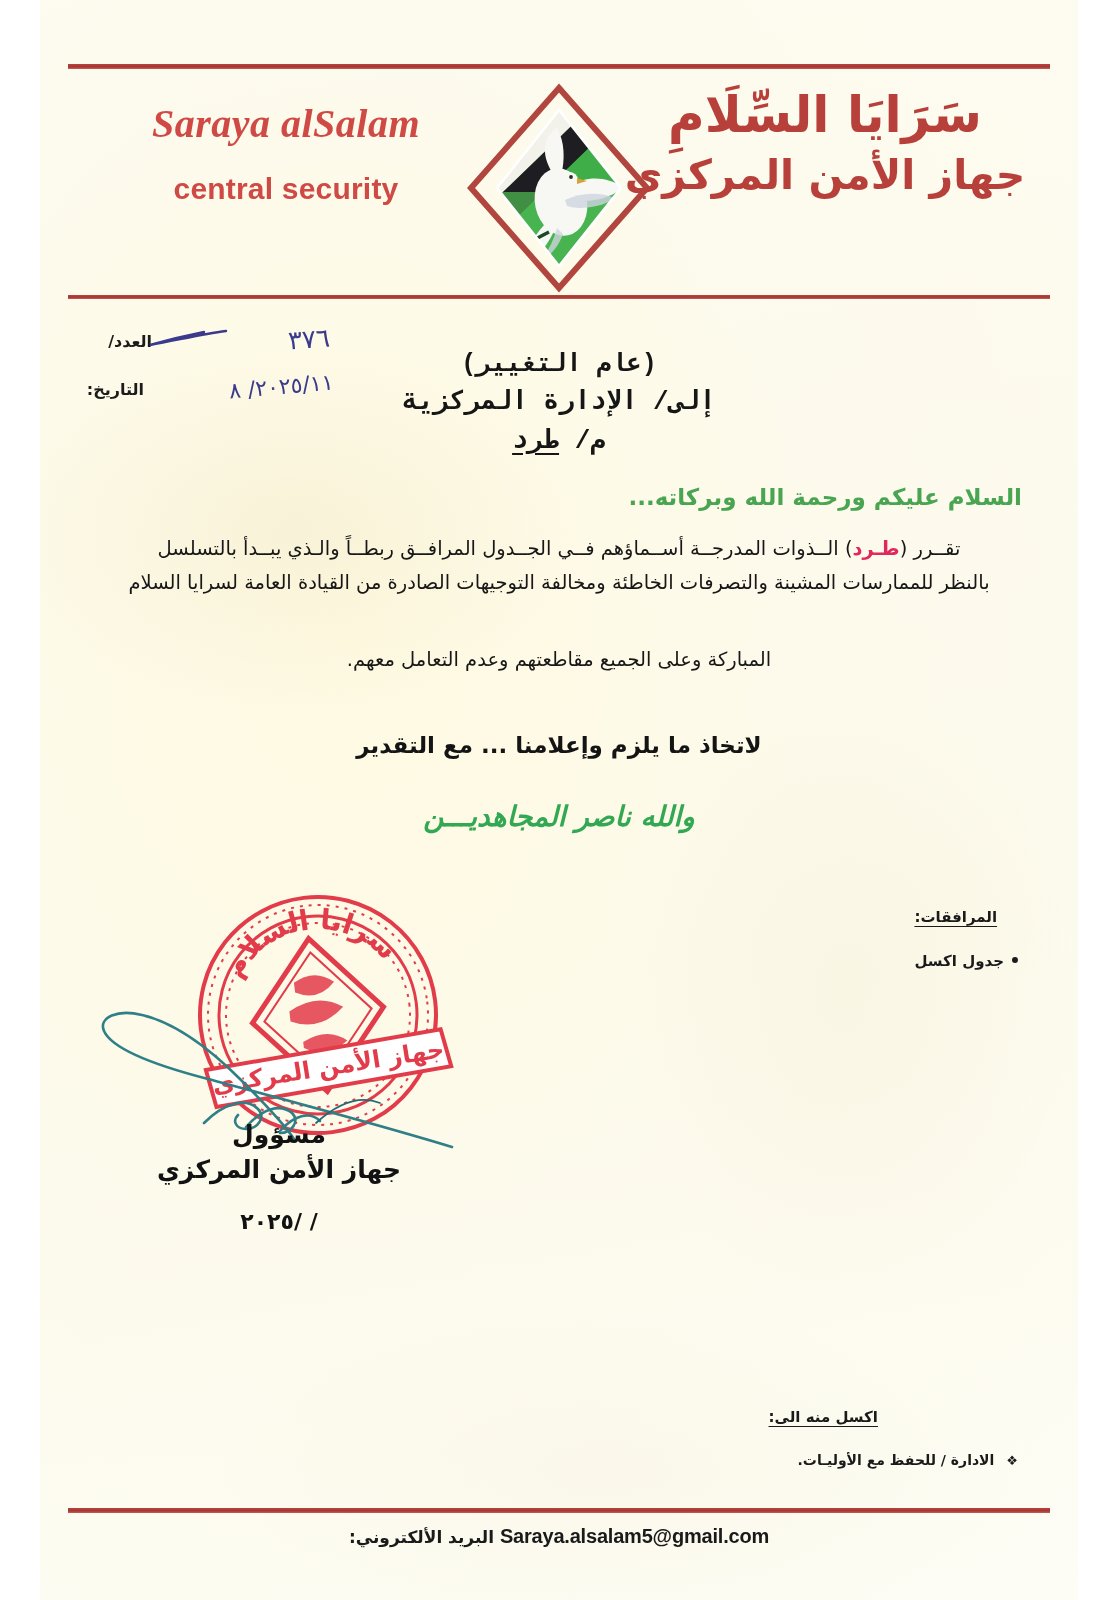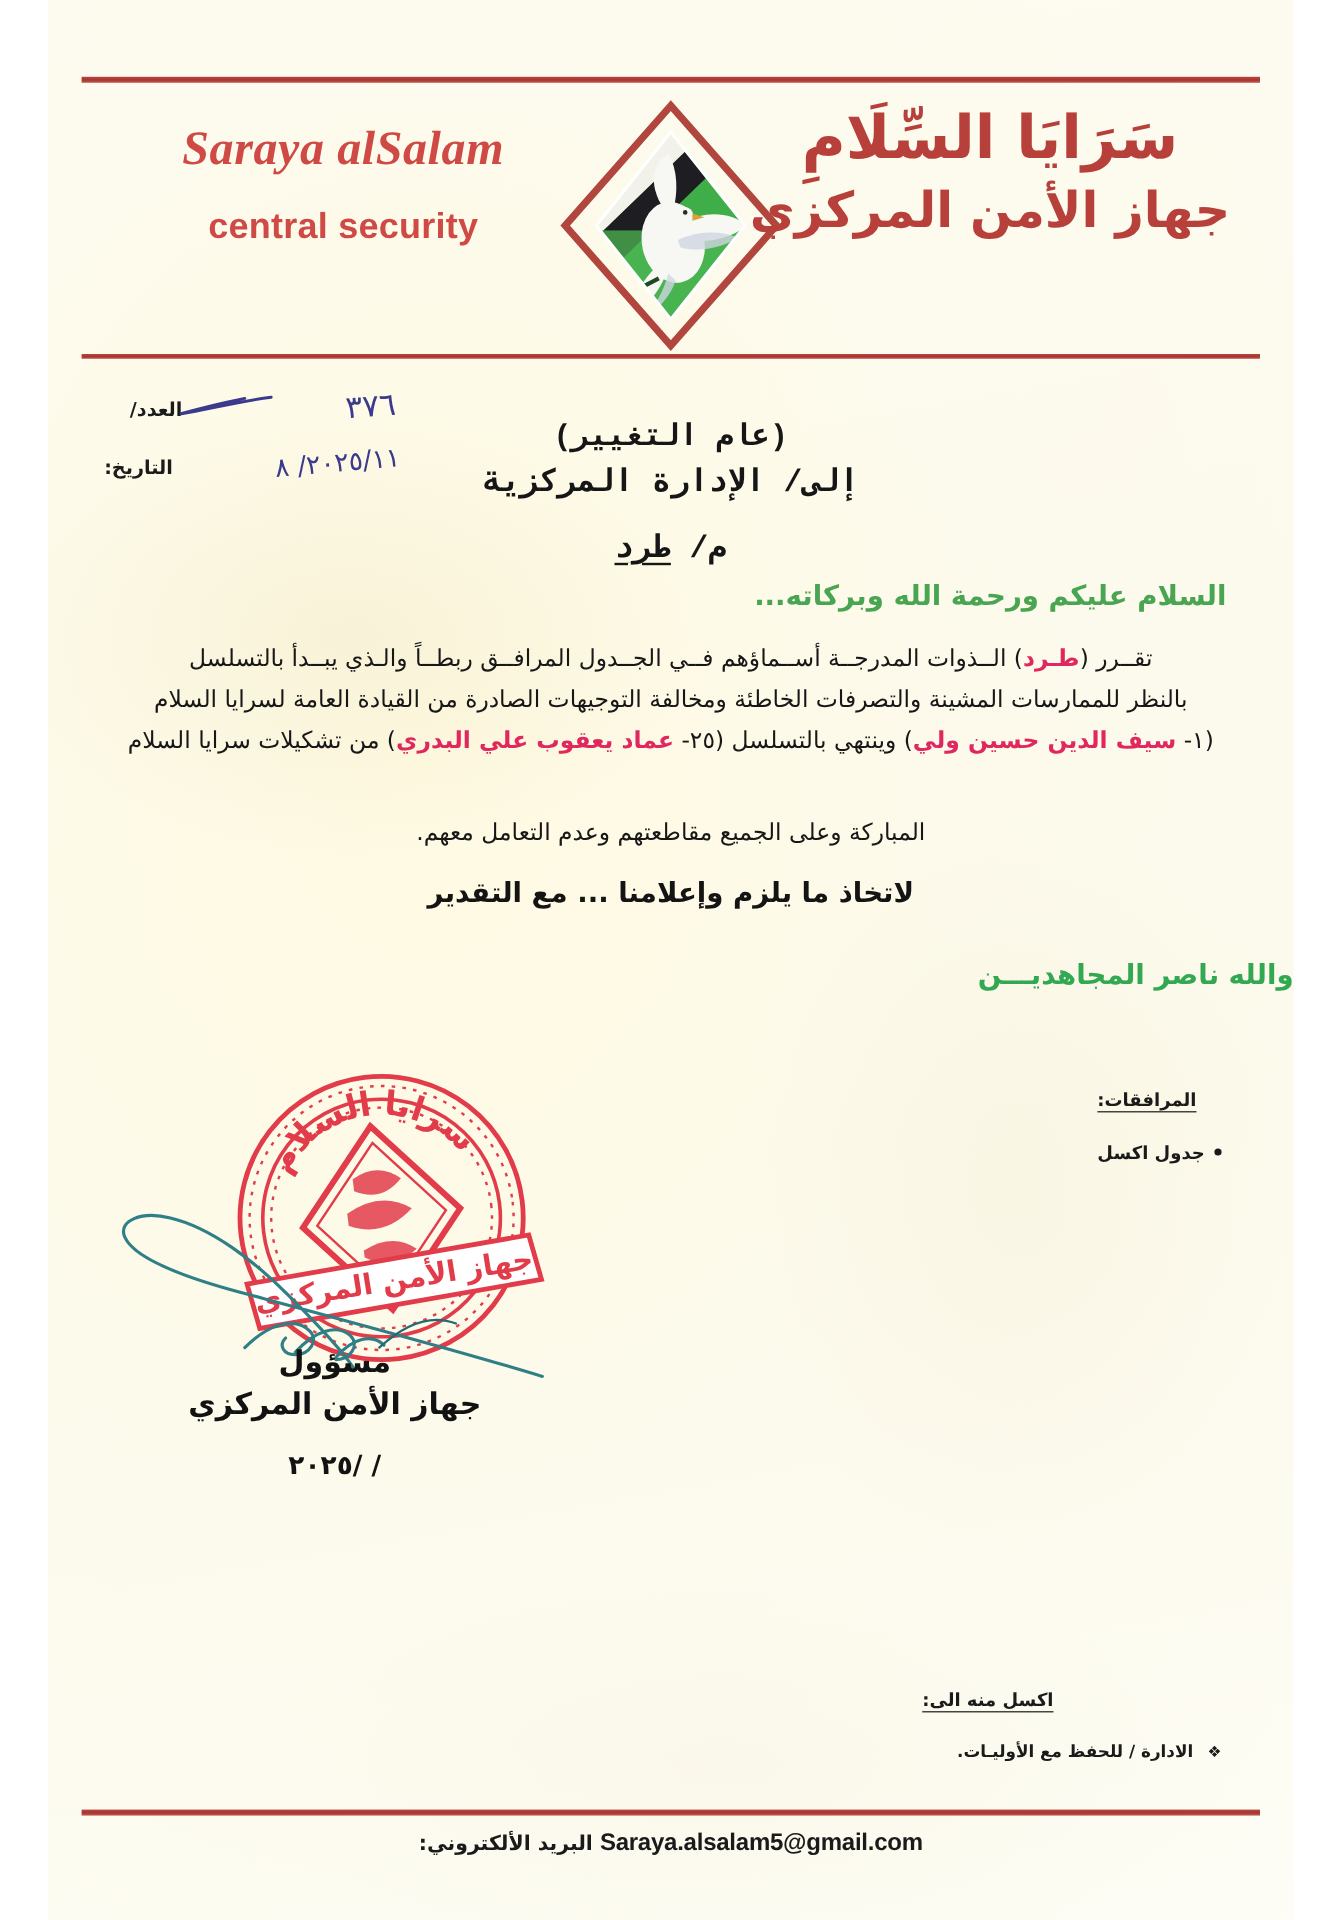--- a/index.html
+++ b/index.html
@@ -178,21 +178,21 @@
   }
   .addr-to {
     font-size: 26px;
     font-weight: bold;
     line-height: 1.5;
   }
   .addr-sub {
     font-size: 26px;
     font-weight: bold;
     line-height: 1.5;
-    margin-top: 16px;
+    margin-top: 0;
   }
   .addr-sub .u {
     text-decoration: underline;
     text-underline-offset: 5px;
   }
 
   
   .greeting {
     position: absolute;
     top: 484px;
@@ -238,27 +238,28 @@
     direction: rtl;
     font-family: "DejaVu Sans", sans-serif;
     font-weight: bold;
     font-size: 23px;
     color: #141414;
   }
   .slogan {
     position: absolute;
     top: 800px;
     left: 0; right: 0;
-    text-align: right;
-    direction: rtl;
-    font-family: "DejaVu Sans", sans-serif;
-    font-weight: bold;
-    font-size: 23px;
+    text-align: center;
+    direction: rtl;
+    font-family: "DejaVu Sans", sans-serif;
+    font-weight: bold;
+    font-size: 28px;
     color: #32a852;
     letter-spacing: 0.5px;
+    font-style: italic;
   }
 
   
   .attach {
     position: absolute;
     top: 908px;
     right: 60px;
     direction: rtl;
     font-family: "DejaVu Sans", sans-serif;
     color: #1a1a1a;
@@ -484,23 +485,20 @@
     </div>
   </div>
 
   <div class="greeting">السلام عليكم ورحمة الله وبركاته...</div>
 
   <div class="body-par">
     <div class="body-line">
       <span>تقــرر (</span><b class="hl">طـرد</b><span>) الــذوات المدرجــة أســماؤهم فــي الجــدول المرافــق ربطــاً والـذي يبــدأ بالتسلسل</span>
     </div>
     <div class="body-line l1">بالنظر للممارسات المشينة والتصرفات الخاطئة ومخالفة التوجيهات الصادرة من القيادة العامة لسرايا السلام</div>
-    <div class="body-line">
-      <span>(١- </span><b class="hl">سيف الدين حسين ولي</b><span>) وينتهي بالتسلسل (٢٥- </span><b class="hl">عماد يعقوب علي البدري</b><span>) من تشكيلات سرايا السلام</span>
-    </div>
     <div class="body-line last">المباركة وعلى الجميع مقاطعتهم وعدم التعامل معهم.</div>
   </div>
 
   <div class="closing">لاتخاذ ما يلزم وإعلامنا ... مع التقدير</div>
   <div class="slogan">والله ناصر المجاهديـــن</div>
 
   <div class="attach">
     <div class="attach-title">المرافقات:</div>
     <div class="attach-item">
       <span class="dot"></span><span>جدول اكسل</span>

